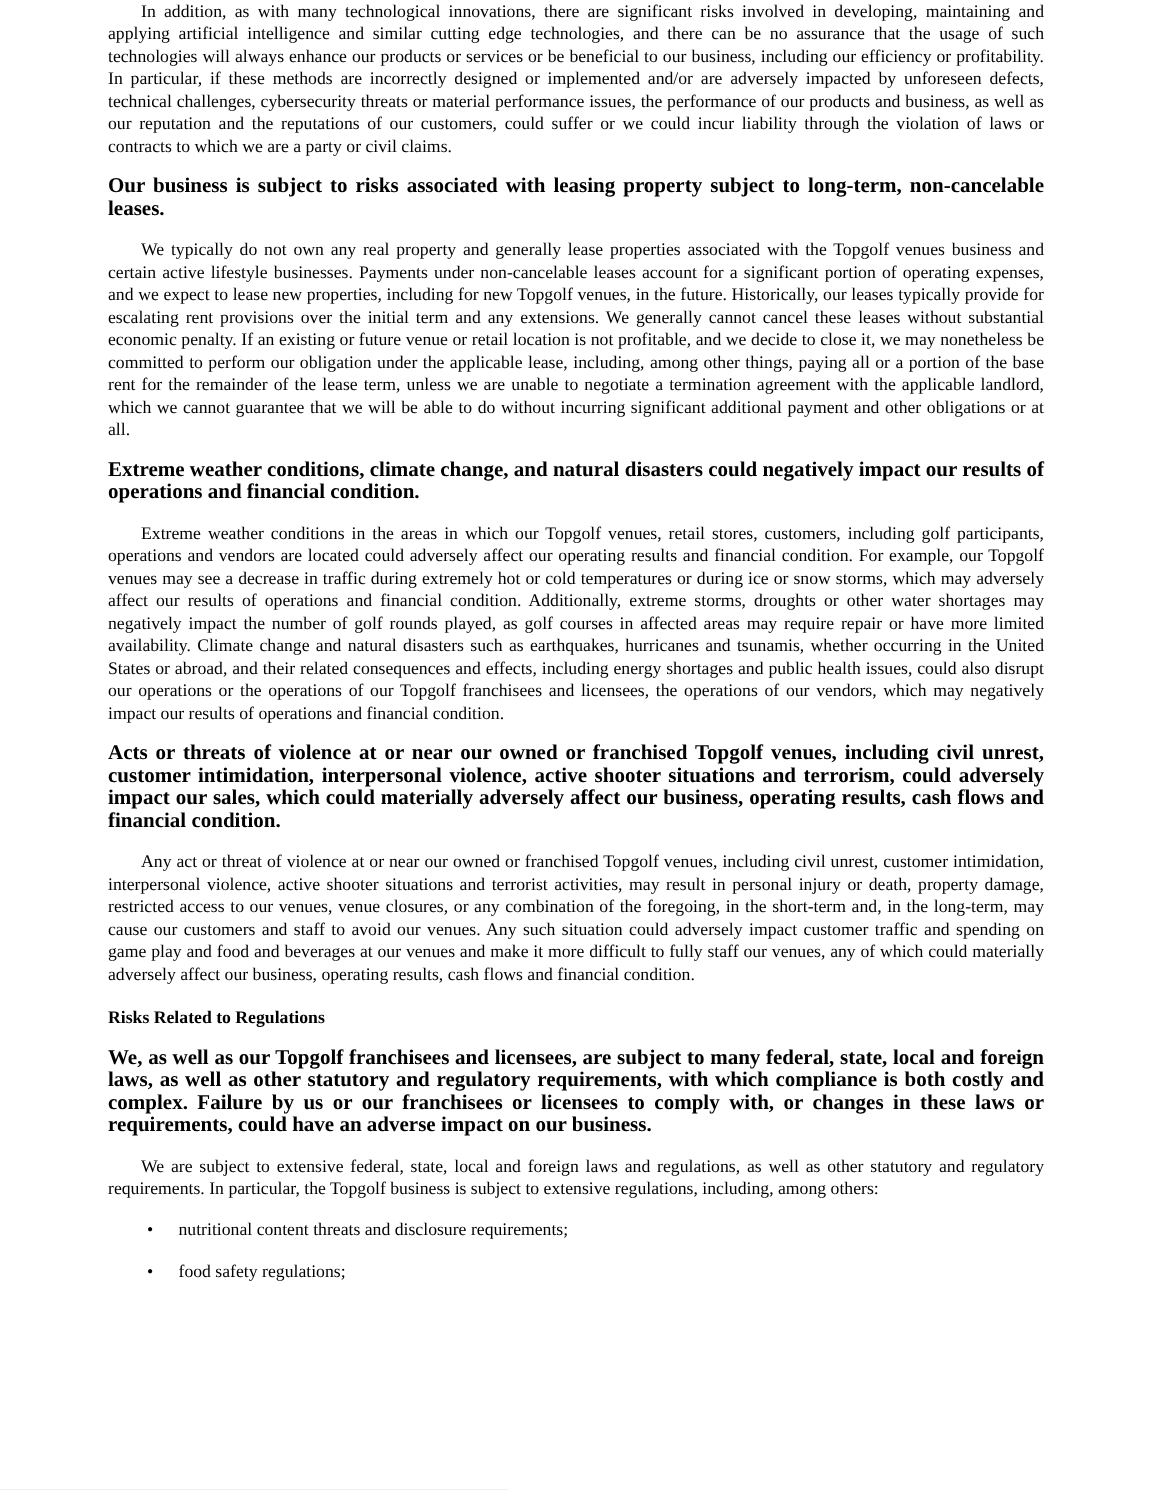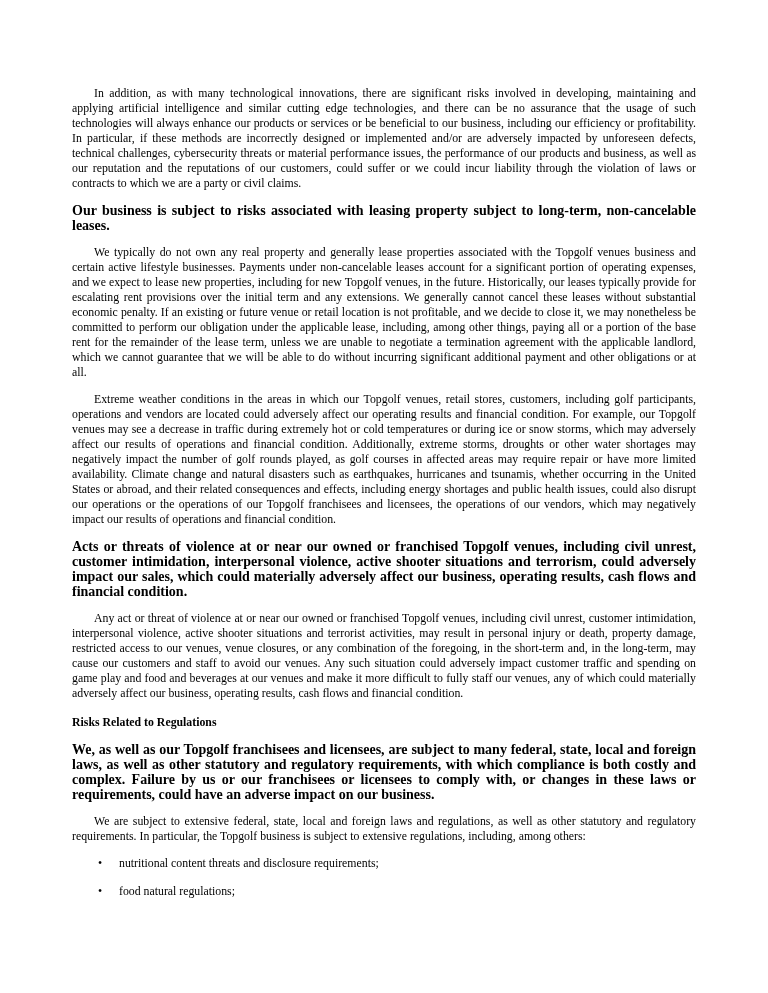--- a/index.html
+++ b/index.html
@@ -12,21 +12,20 @@
     position: relative;
     overflow: hidden;
     font-family: "Liberation Serif", serif;
     color: #000000;
   }
   .content {
     position: absolute;
     top: 0;
     left: 72px;
     width: 624px;
-    padding-top: 86px;
   }
   .body-para {
     font-size: 11.8px;
     line-height: 15px;
     text-align: justify;
     text-indent: 22px;
     margin-bottom: 12px;
   }
   .risk-heading {
     font-size: 14px;
@@ -74,39 +73,40 @@
 
 <div class="page">
   <div class="content">
 
     <p class="body-para">In addition, as with many technological innovations, there are significant risks involved in developing, maintaining and applying artificial intelligence and similar cutting edge technologies, and there can be no assurance that the usage of such technologies will always enhance our products or services or be beneficial to our business, including our efficiency or profitability. In particular, if these methods are incorrectly designed or implemented and/or are adversely impacted by unforeseen defects, technical challenges, cybersecurity threats or material performance issues, the performance of our products and business, as well as our reputation and the reputations of our customers, could suffer or we could incur liability through the violation of laws or contracts to which we are a party or civil claims.</p>
 
     <p class="risk-heading">Our business is subject to risks associated with leasing property subject to long-term, non-cancelable leases.</p>
 
     <p class="body-para">We typically do not own any real property and generally lease properties associated with the Topgolf venues business and certain active lifestyle businesses. Payments under non-cancelable leases account for a significant portion of operating expenses, and we expect to lease new properties, including for new Topgolf venues, in the future. Historically, our leases typically provide for escalating rent provisions over the initial term and any extensions. We generally cannot cancel these leases without substantial economic penalty. If an existing or future venue or retail location is not profitable, and we decide to close it, we may nonetheless be committed to perform our obligation under the applicable lease, including, among other things, paying all or a portion of the base rent for the remainder of the lease term, unless we are unable to negotiate a termination agreement with the applicable landlord, which we cannot guarantee that we will be able to do without incurring significant additional payment and other obligations or at all.</p>
 
+    <p class="risk-heading">Extreme weather conditions, climate change, and natural disasters could negatively impact our results of operations and financial condition.</p>
 
     <p class="body-para">Extreme weather conditions in the areas in which our Topgolf venues, retail stores, customers, including golf participants, operations and vendors are located could adversely affect our operating results and financial condition. For example, our Topgolf venues may see a decrease in traffic during extremely hot or cold temperatures or during ice or snow storms, which may adversely affect our results of operations and financial condition. Additionally, extreme storms, droughts or other water shortages may negatively impact the number of golf rounds played, as golf courses in affected areas may require repair or have more limited availability. Climate change and natural disasters such as earthquakes, hurricanes and tsunamis, whether occurring in the United States or abroad, and their related consequences and effects, including energy shortages and public health issues, could also disrupt our operations or the operations of our Topgolf franchisees and licensees, the operations of our vendors, which may negatively impact our results of operations and financial condition.</p>
 
     <p class="risk-heading">Acts or threats of violence at or near our owned or franchised Topgolf venues, including civil unrest, customer intimidation, interpersonal violence, active shooter situations and terrorism, could adversely impact our sales, which could materially adversely affect our business, operating results, cash flows and financial condition.</p>
 
     <p class="body-para">Any act or threat of violence at or near our owned or franchised Topgolf venues, including civil unrest, customer intimidation, interpersonal violence, active shooter situations and terrorist activities, may result in personal injury or death, property damage, restricted access to our venues, venue closures, or any combination of the foregoing, in the short-term and, in the long-term, may cause our customers and staff to avoid our venues. Any such situation could adversely impact customer traffic and spending on game play and food and beverages at our venues and make it more difficult to fully staff our venues, any of which could materially adversely affect our business, operating results, cash flows and financial condition.</p>
 
     <h2 class="section-heading">Risks Related to Regulations</h2>
 
     <p class="risk-heading">We, as well as our Topgolf franchisees and licensees, are subject to many federal, state, local and foreign laws, as well as other statutory and regulatory requirements, with which compliance is both costly and complex. Failure by us or our franchisees or licensees to comply with, or changes in these laws or requirements, could have an adverse impact on our business.</p>
 
     <p class="body-para">We are subject to extensive federal, state, local and foreign laws and regulations, as well as other statutory and regulatory requirements. In particular, the Topgolf business is subject to extensive regulations, including, among others:</p>
 
     <ul class="bullet-list">
       <li class="bullet-item">
         <span class="bullet-marker">•</span>
         <span>nutritional content threats and disclosure requirements;</span>
       </li>
       <li class="bullet-item">
         <span class="bullet-marker">•</span>
-        <span>food natural regulations;</span>
+        <span>food safety regulations;</span>
       </li>
     </ul>
 
   </div>
 
 </div>
 
 </body></html>

